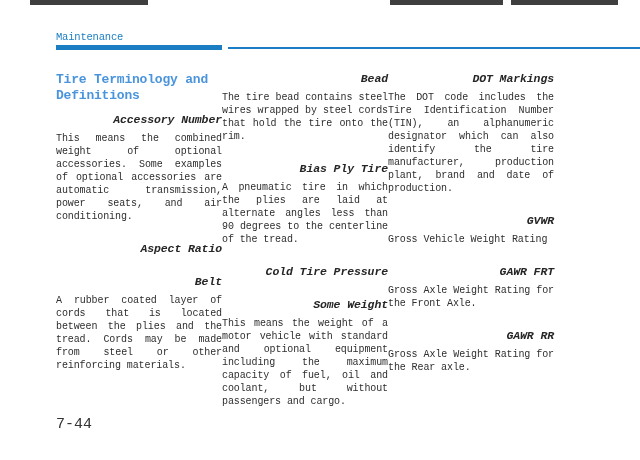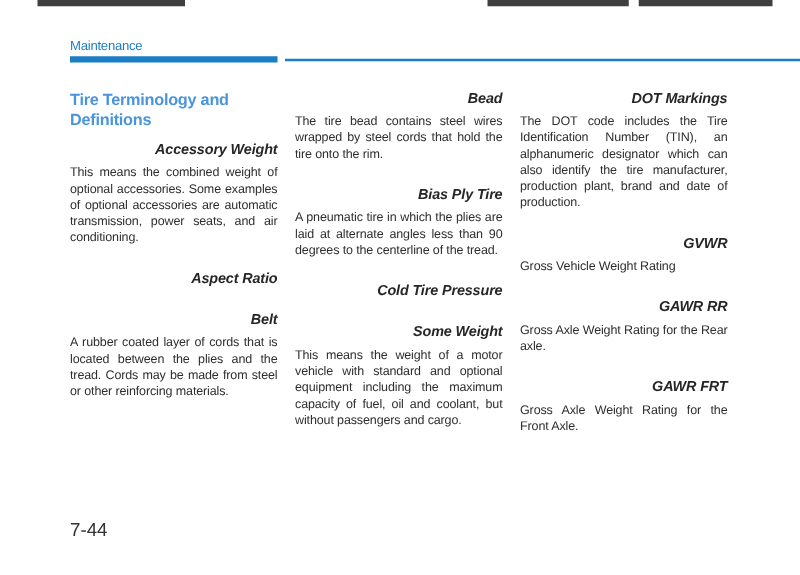--- a/index.html
+++ b/index.html
@@ -7,41 +7,41 @@
     --title-blue:#4a94dc;
     --text:#2e2e2e;
     --tab:#3f3f3f;
   }
   *{margin:0;padding:0;box-sizing:border-box;}
   html,body{background:#fff;}
   .page{
     position:relative;
     width:640px;height:460px;
     background:#ffffff;
-    font-family:Liberation Sans, sans-serif;
+    font-family:Liberation Mono, monospace;
     color:var(--text);
     overflow:hidden;
   }
   
   .tab-bar{position:absolute;top:0;height:5px;background:var(--tab);}
   .tab-bar.t1{left:30px;width:118px;}
   .tab-bar.t2{left:390px;width:113px;}
   .tab-bar.t3{left:511px;width:107px;}
   
   .chapter{
     position:absolute;left:56px;top:31px;
     font-size:10.5px;letter-spacing:-0.2px;
     color:var(--accent);
   }
   .rule-thick{position:absolute;left:56px;top:45px;width:166px;height:5px;background:var(--accent);}
   .rule-thin{position:absolute;left:228px;top:47px;right:0;height:1.5px;background:var(--accent);}
   
   .columns{
     position:absolute;left:56px;top:72px;
-    display:flex;gap:14px;width:526px;
+    display:flex;width:526px;
   }
   .col{width:166px;}
   .section-title{
     color:var(--title-blue);
     font-size:13px;line-height:16px;font-weight:bold;
     letter-spacing:-0.2px;
     margin-bottom:9px;
   }
   .entry{margin-top:19px;}
   .entry:first-child{margin-top:0;}
@@ -74,21 +74,21 @@
 
   <div class="chapter">Maintenance</div>
   <div class="rule-thick"></div>
   <div class="rule-thin"></div>
 
   <main class="columns">
     <section class="col">
       <h2 class="section-title">Tire Terminology and Definitions</h2>
       <div class="entries">
           <div class="entry">
-            <h3 class="term">Accessory Weight</h3>
+            <h3 class="term">Accessory Number</h3>
             <p class="definition">This means the combined weight of optional accessories. Some examples of optional accessories are automatic transmission, power seats, and air conditioning.</p>
           </div>
           <div class="entry">
             <h3 class="term">Aspect Ratio</h3>
           </div>
           <div class="entry">
             <h3 class="term">Belt</h3>
             <p class="definition">A rubber coated layer of cords that is located between the plies and the tread. Cords may be made from steel or other reinforcing materials.</p>
           </div>
         </div>
@@ -116,25 +116,25 @@
       <div class="entries">
           <div class="entry">
             <h3 class="term">DOT Markings</h3>
             <p class="definition">The DOT code includes the Tire Identification Number (TIN), an alphanumeric designator which can also identify the tire manufacturer, production plant, brand and date of production.</p>
           </div>
           <div class="entry">
             <h3 class="term">GVWR</h3>
             <p class="definition">Gross Vehicle Weight Rating</p>
           </div>
           <div class="entry">
+            <h3 class="term">GAWR FRT</h3>
+            <p class="definition">Gross Axle Weight Rating for the Front Axle.</p>
+          </div>
+          <div class="entry">
             <h3 class="term">GAWR RR</h3>
             <p class="definition">Gross Axle Weight Rating for the Rear axle.</p>
-          </div>
-          <div class="entry">
-            <h3 class="term">GAWR FRT</h3>
-            <p class="definition">Gross Axle Weight Rating for the Front Axle.</p>
           </div>
         </div>
     </section>
   </main>
 
   <div class="page-number">7-44</div>
 </div>
 
 </body></html>

